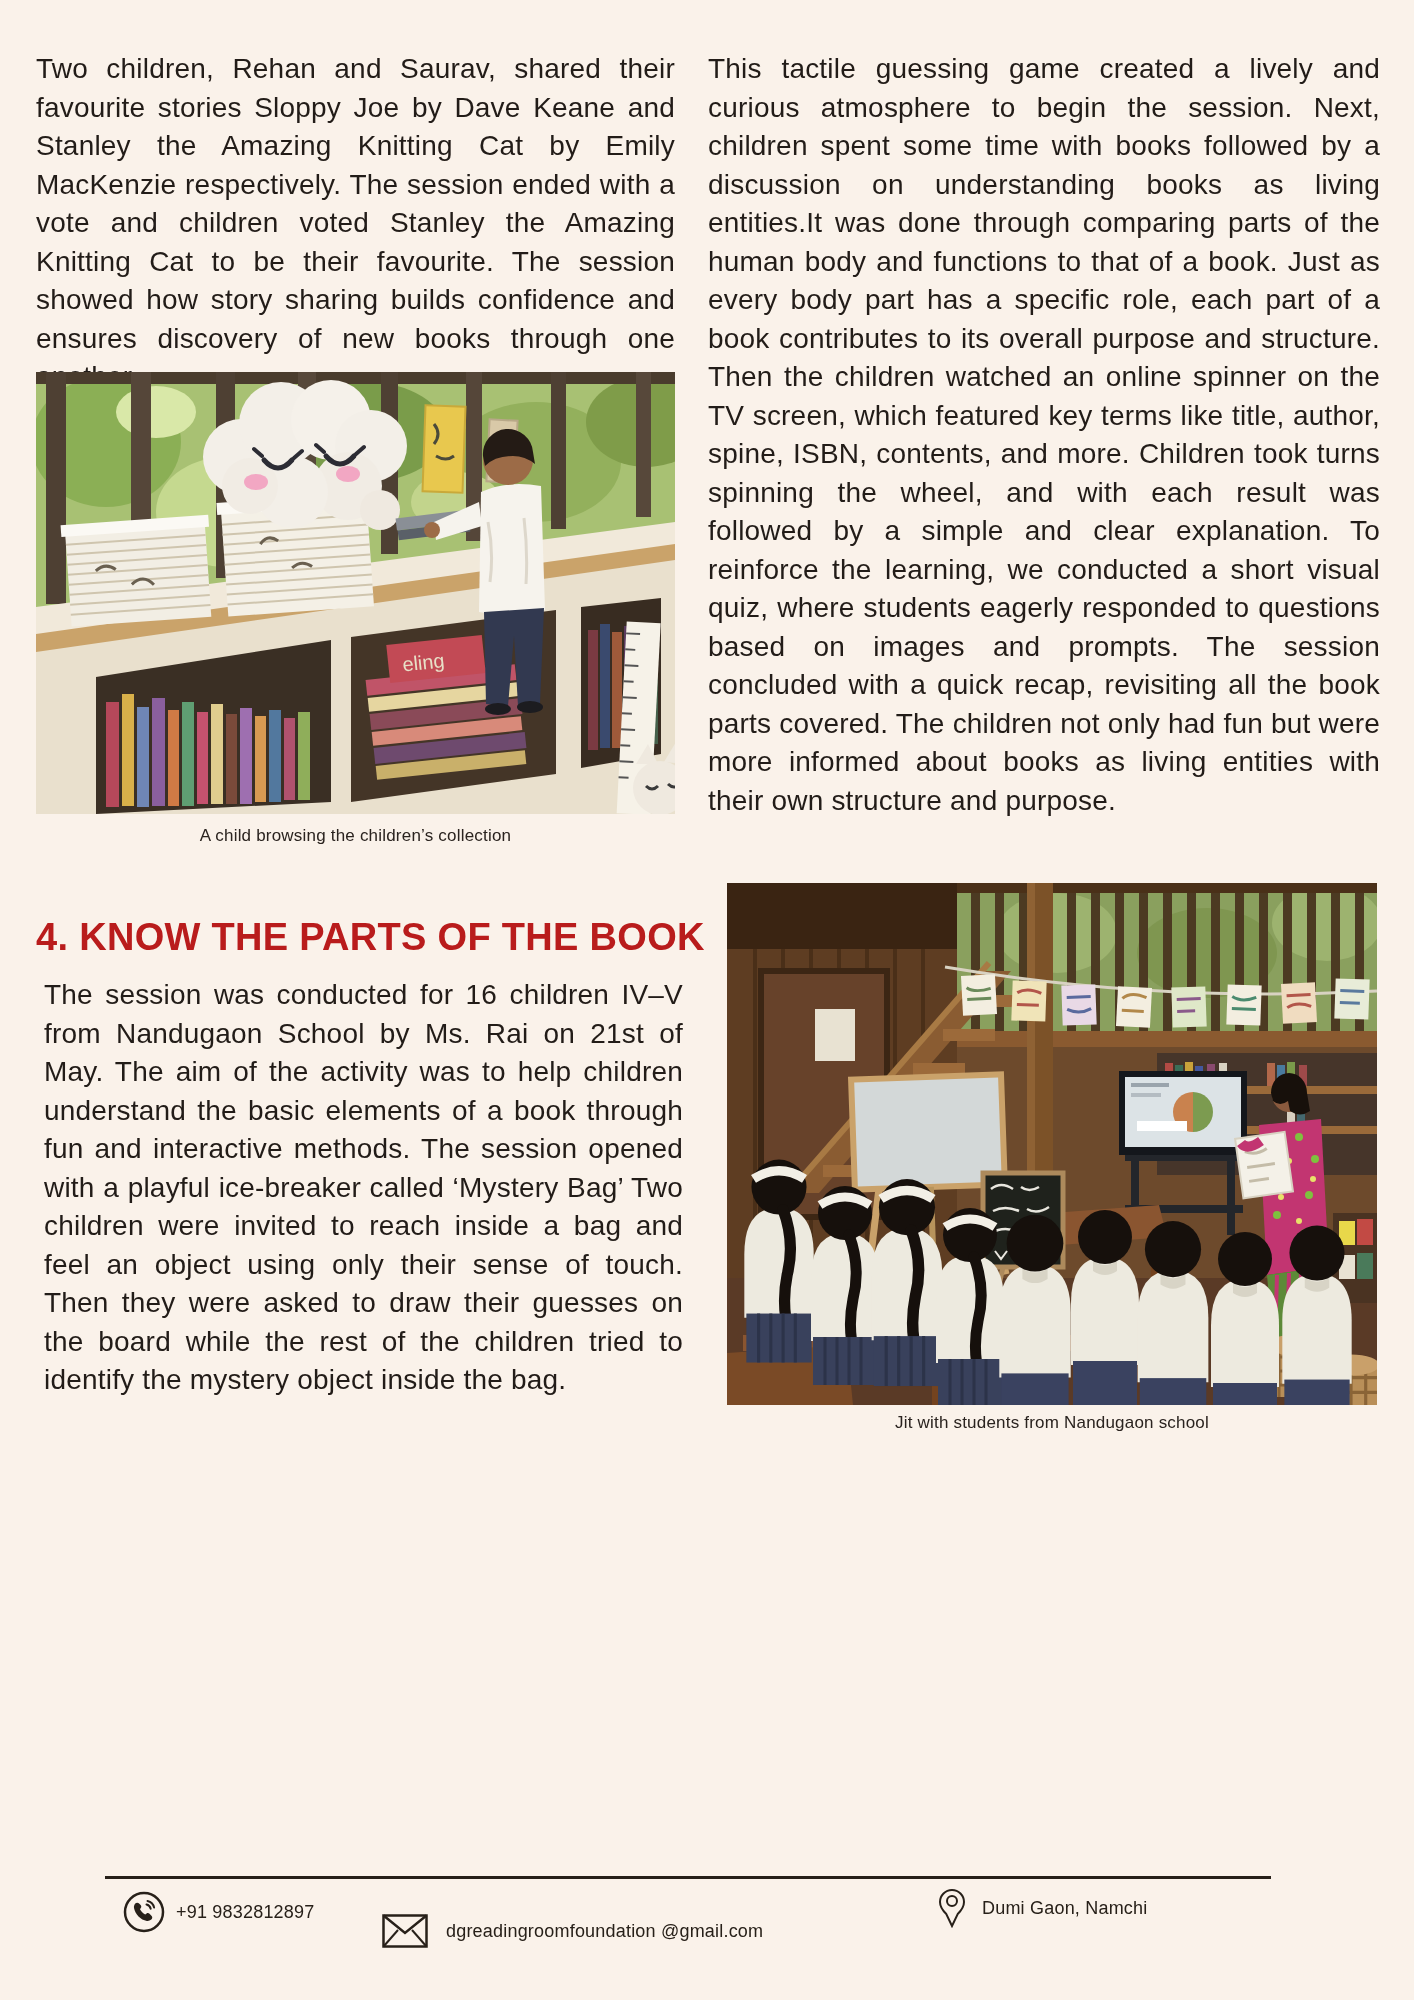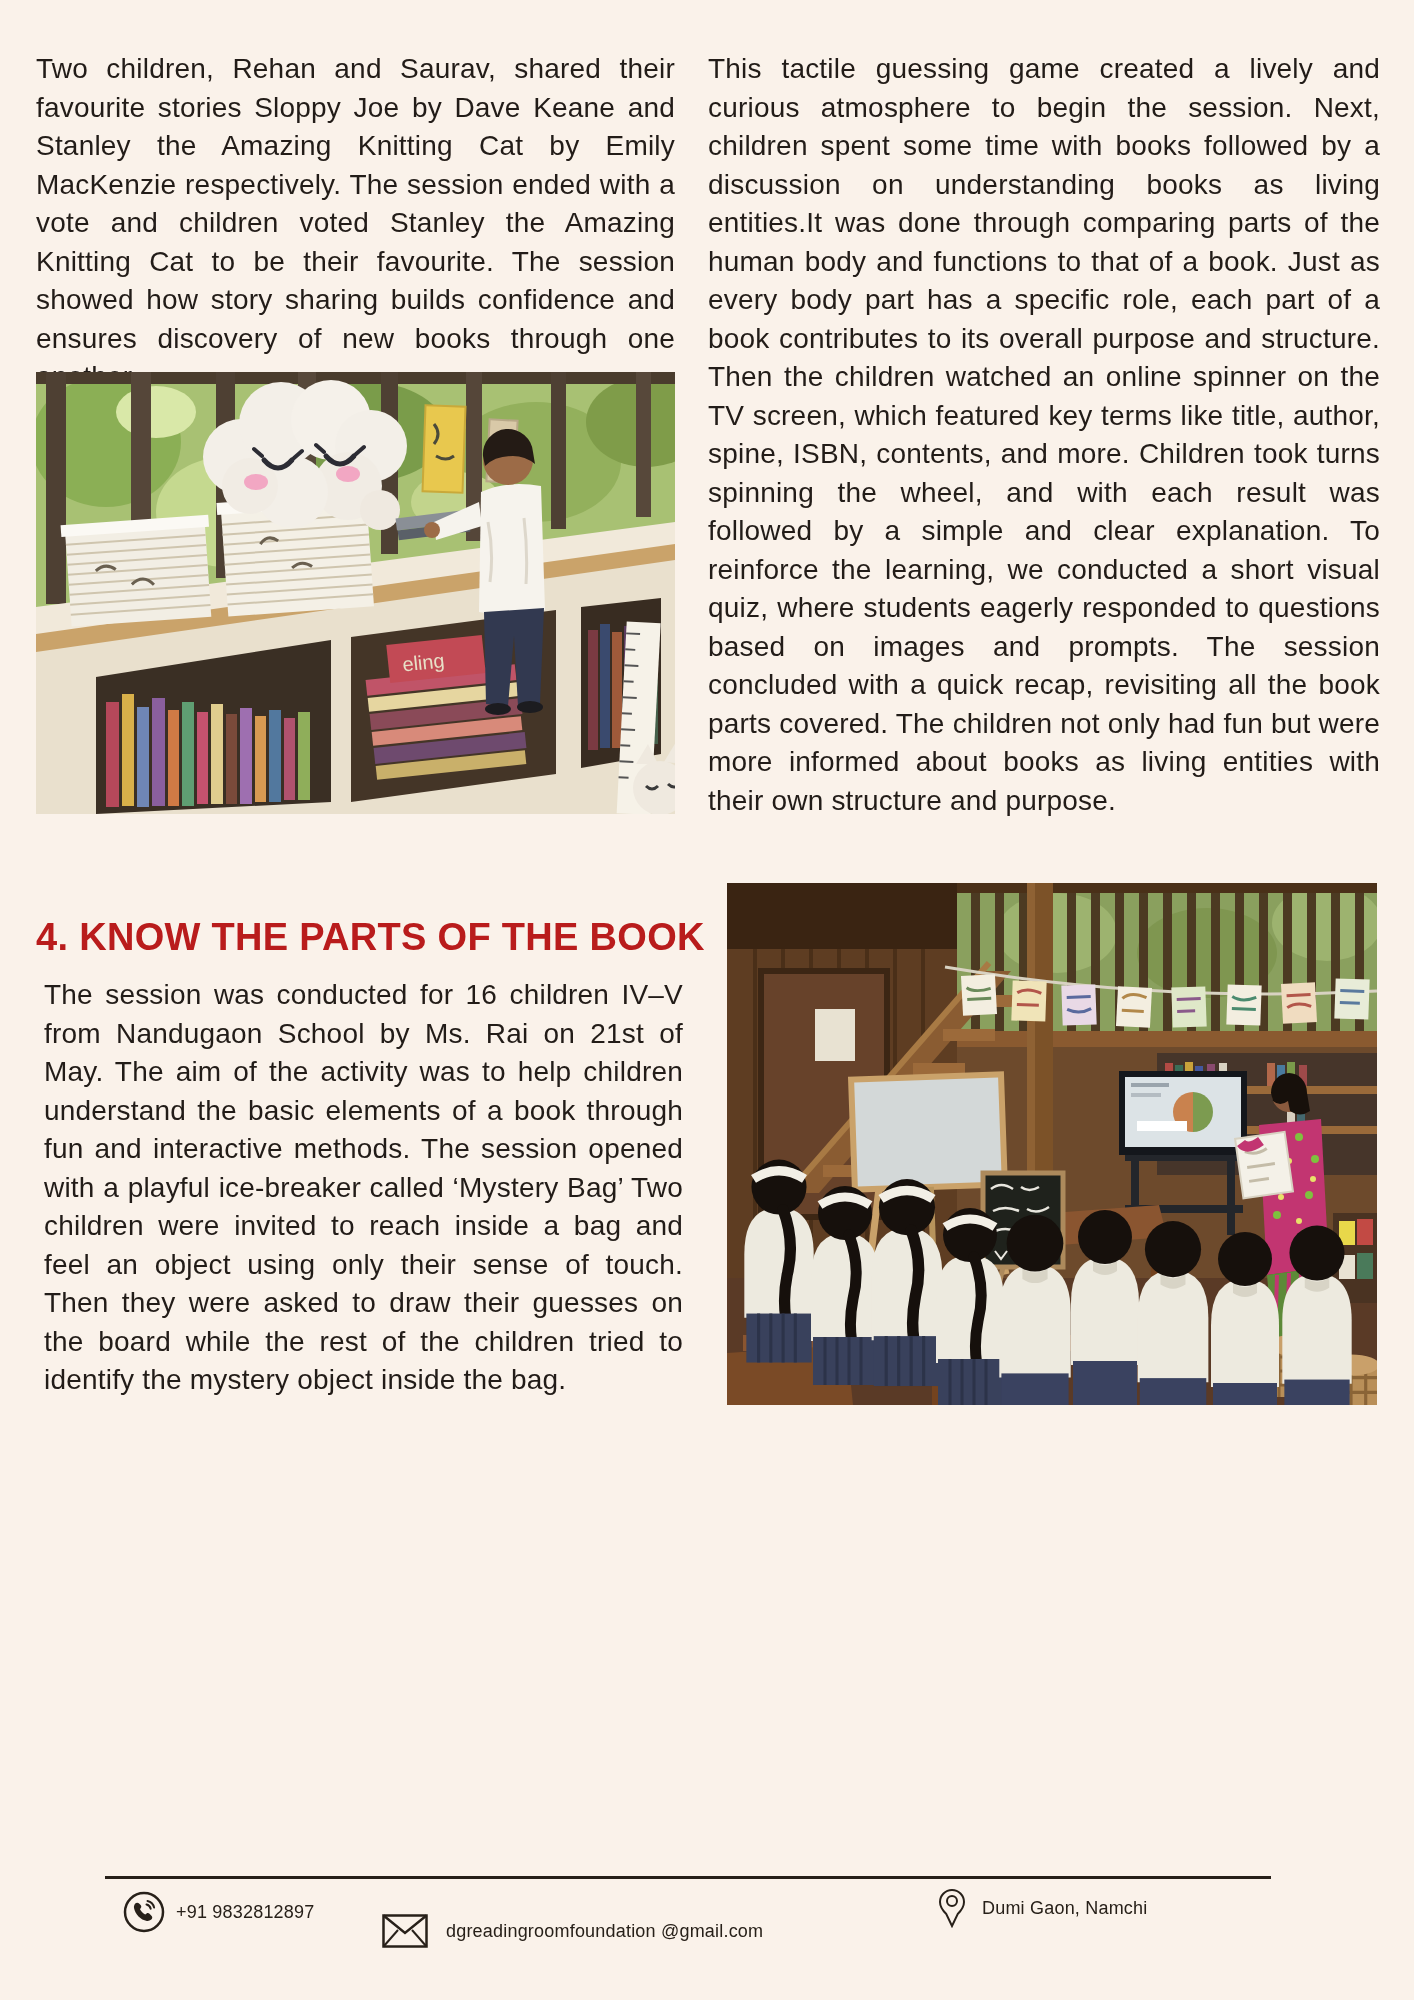--- a/index.html
+++ b/index.html
@@ -224,20 +224,21 @@
         <ellipse cx="494" cy="335" rx="13" ry="6" fill="#1c1c20"></ellipse>
       </g>
 
       <g>
         <polygon points="600,392 612,372 622,392" fill="#efe9df"></polygon>
         <polygon points="628,390 640,370 648,392" fill="#efe9df"></polygon>
         <circle cx="624" cy="416" r="27" fill="#efe9df"></circle>
         <path d="M610 414 q6 6 12 0 M632 412 q6 6 12 0" stroke="#3a3a3a" stroke-width="3" fill="none"></path>
       </g>
     </svg>
+    <figcaption class="caption" style="width:639px;">A child browsing the children’s collection</figcaption>
   </figure>
 
   <h2 class="section-heading abs" style="left:36px;top:916px;">4. KNOW THE PARTS OF THE BOOK</h2>
 
   <p class="body-text abs" style="left:44px;top:976px;width:639px;">
     <span>The session was conducted for 16 children IV–V from </span><strong>Nandugaon School</strong><span> by Ms. Rai on </span><strong>21st of May</strong><span>. The aim of the activity was to help children understand the basic elements of a book through fun and interactive methods. The session opened with a playful ice-breaker called ‘Mystery Bag’ Two children were invited to reach inside a bag and feel an object using only their sense of touch. Then they were asked to draw their guesses on the board while the rest of the children tried to identify the mystery object inside the bag.</span>
   </p>
 
   <p class="body-text abs" style="left:708px;top:50px;width:672px;">This tactile guessing game created a lively and curious atmosphere to begin the session. Next, children spent some time with books followed by a discussion on understanding books as living entities.It was done through comparing parts of the human body and functions to that of a book. Just as every body part has a specific role, each part of a book contributes to its overall purpose and structure. Then the children watched an online spinner on the TV screen, which featured key terms like title, author, spine, ISBN, contents, and more. Children took turns spinning the wheel, and with each result was followed by a simple and clear explanation. To reinforce the learning, we conducted a short visual quiz, where students eagerly responded to questions based on images and prompts. The session concluded with a quick recap, revisiting all the book parts covered. The children not only had fun but were more informed about books as living entities with their own structure and purpose.</p>
 
@@ -458,20 +459,21 @@
         <use href="#kid-girl" transform="translate(118 326)"></use>
         <use href="#kid-girl" transform="translate(180 320) scale(1.04)"></use>
         <use href="#kid-girl" transform="translate(243 348)"></use>
         <use href="#kid-boy" transform="translate(308 356) scale(1.05)"></use>
         <use href="#kid-boy" transform="translate(378 350)"></use>
         <use href="#kid-boy" transform="translate(446 362) scale(1.04)"></use>
         <use href="#kid-boy" transform="translate(518 372)"></use>
         <use href="#kid-boy" transform="translate(590 366) scale(1.02)"></use>
       </g>
     </svg>
+    <figcaption class="caption" style="width:650px;margin-top:8px;">Jit with students from Nandugaon school</figcaption>
   </figure>
 
   <div class="footer-rule"></div>
 
   <div class="footer-item fi-phone">
     <span class="ic">
       <svg width="44" height="44" viewBox="0 0 44 44">
         <circle cx="22" cy="22" r="19" fill="none" stroke="#272019" stroke-width="2.5"></circle>
         <path d="M16.8 13.2c-1.1-.9-2.7-.7-3.5.4-1.1 1.4-1.6 3-1.3 4.5.6 3.1 2.2 6 4.5 8.3 2.3 2.3 5.2 3.9 8.3 4.5 1.5.3 3.1-.2 4.5-1.3 1.1-.8 1.3-2.4.4-3.5l-2.2-2.3c-.8-.8-2-.9-2.9-.3l-1.4.9c-2.2-1.1-4.1-3-5.2-5.2l.9-1.4c.6-.9.5-2.1-.3-2.9z" fill="#272019"></path>
         <path d="M24.5 14.5c2 .4 3.7 2.1 4.2 4.2 M25.5 11c3.2.7 5.9 3.3 6.6 6.6" fill="none" stroke="#272019" stroke-width="2" stroke-linecap="round"></path>

